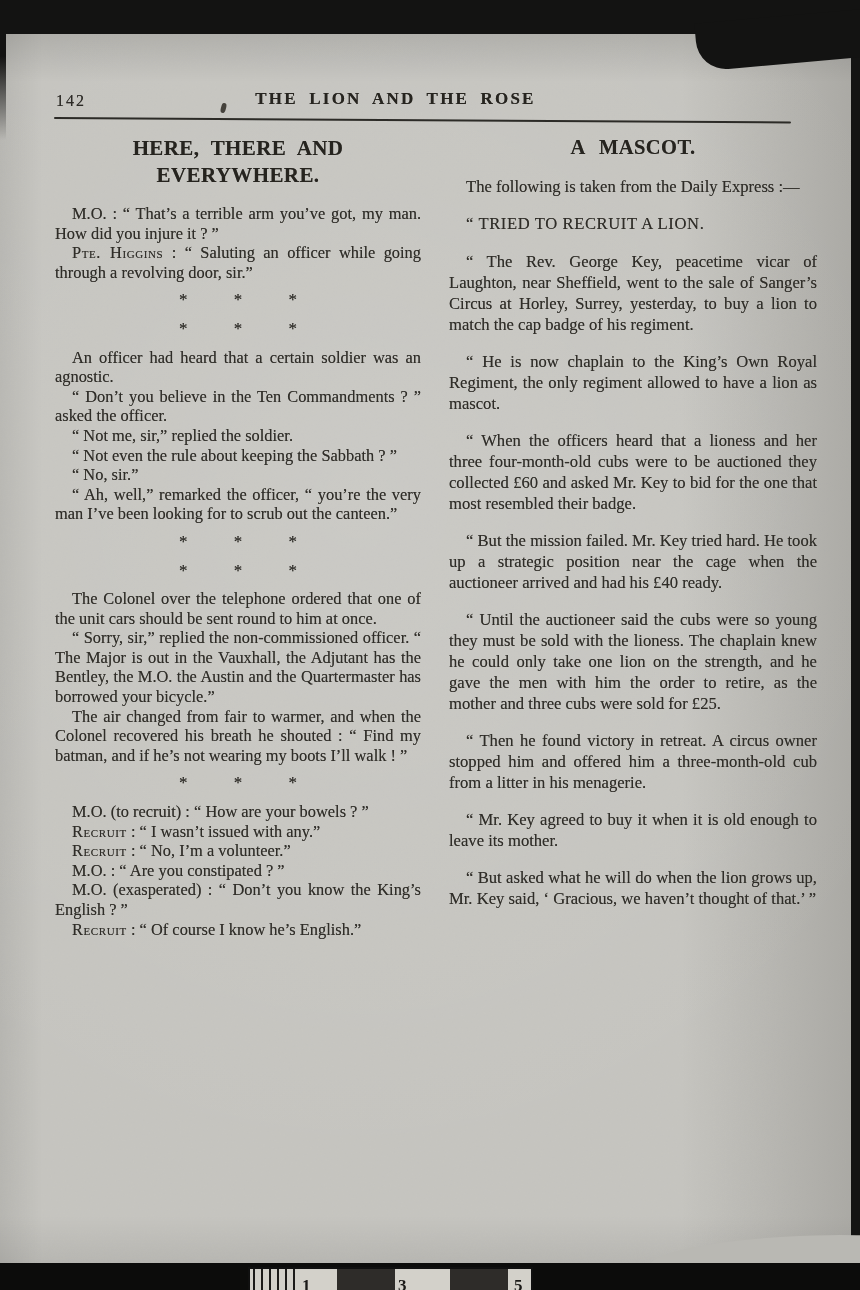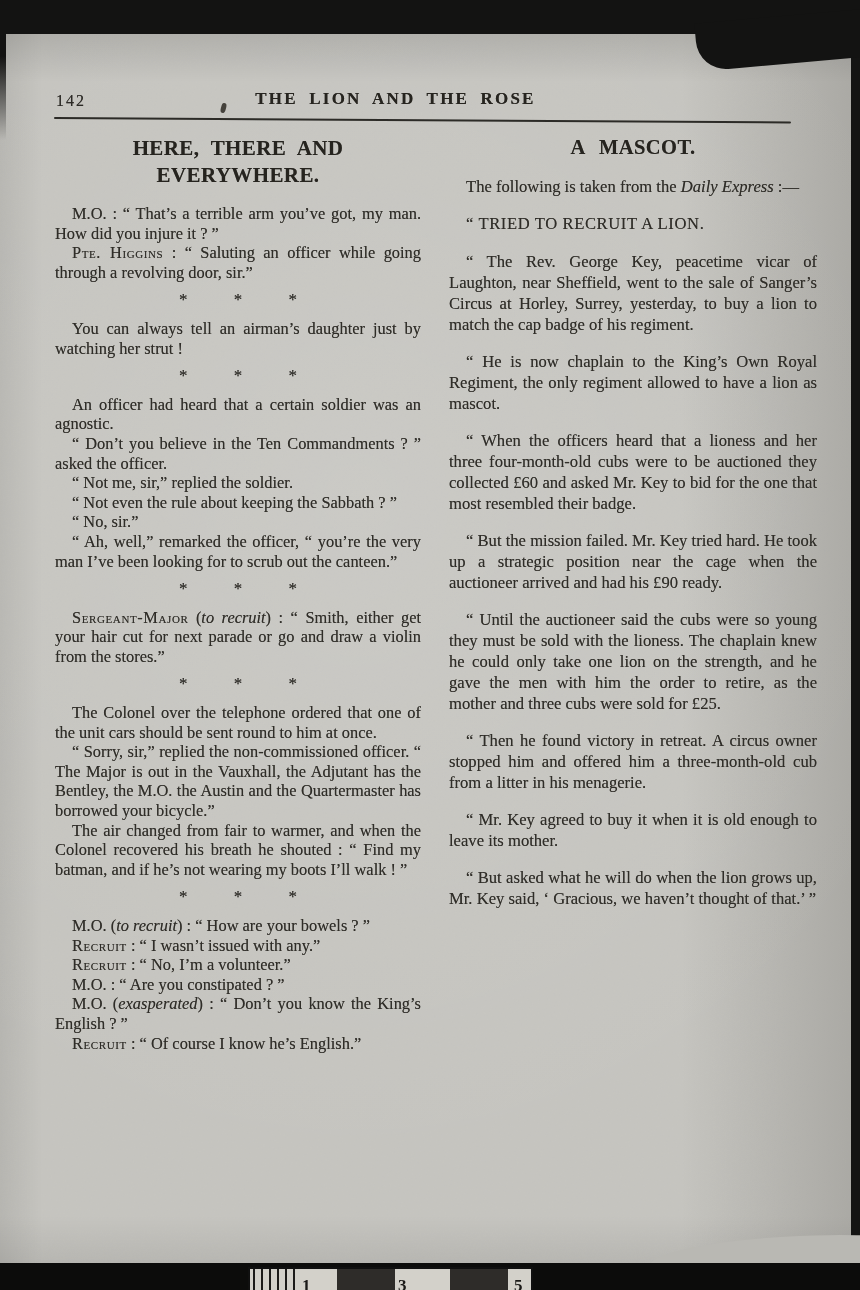--- a/index.html
+++ b/index.html
@@ -39,21 +39,21 @@
   .col-left{left:55px;width:366px;font-size:16.4px;line-height:19.6px;}
   .col-right{left:449px;width:368px;font-size:16.6px;line-height:21px;}
   .colhead{ text-align:center;font-weight:bold;color:#26241f;}
   .col-left .colhead{font-size:21px;line-height:27px;margin-bottom:15px;word-spacing:6px;letter-spacing:.4px;}
   .col-right .colhead{font-size:20.5px;line-height:24px;margin-bottom:17px;word-spacing:9px;letter-spacing:.4px;}
   p.para{margin:0;text-align:justify;text-indent:17px;}
   .col-right p.para{margin:0 0 16px 0;}
   .col-right p.subhead{margin:4px 0 17px 0;letter-spacing:.6px;}
   .stars{text-align:center;margin:8px 0 9px 0;font-size:17px;word-spacing:42px;color:#2b2925;text-indent:0;}
   .sc{font-variant:small-caps;letter-spacing:.6px;}
-  .it{font-style:italic;}
+  .it{}
   
   .ruler{position:absolute;left:248px;top:4px;width:285px;height:30px;display:flex;
          border:2px solid #101010;border-bottom:none;box-sizing:border-box;background:#d3d1ca;}
   .seg{height:100%;position:relative;}
   .seg.light{background:#d3d1ca;}
   .seg.dark{background:#2e2c29;}
   .seg .ticks{position:absolute;left:3px;top:0;width:46px;height:100%;
         background:repeating-linear-gradient(90deg,#1c1b19 0 2.5px,rgba(0,0,0,0) 2.5px 8px);}
   .scale-num{position:absolute;top:7px;font-size:17px;font-weight:bold;color:#1b1a18;
              font-family:"Liberation Serif",serif;}
@@ -80,30 +80,28 @@
 
     <div class="col col-left">
       <div class="colhead">
         <div>HERE, THERE AND</div>
         <div>EVERYWHERE.</div>
       </div>
       <div id="left-blocks">
           <p class="para"><span>M.O. : “ That’s a terrible arm you’ve got, my man.  How did you injure it ? ”</span></p>
           <p class="para"><span class="sc">Pte. Higgins</span><span> : “ Saluting an officer while going through a revolving door, sir.”</span></p>
           <div class="stars">* * *</div>
-          <p class="para"><span>You can always tell an airman’s daughter just by watching her strut !</span></p>
           <div class="stars">* * *</div>
           <p class="para"><span>An officer had heard that a certain soldier was an agnostic.</span></p>
           <p class="para"><span>“ Don’t you believe in the Ten Commandments ? ” asked the officer.</span></p>
           <p class="para"><span>“ Not me, sir,” replied the soldier.</span></p>
           <p class="para"><span>“ Not even the rule about keeping the Sabbath ? ”</span></p>
           <p class="para"><span>“ No, sir.”</span></p>
           <p class="para"><span>“ Ah, well,” remarked the officer, “ you’re the very man I’ve been looking for to scrub out the canteen.”</span></p>
           <div class="stars">* * *</div>
-          <p class="para"><span class="sc">Sergeant-Major</span><span> (</span><span class="it">to recruit</span><span>) : “ Smith, either get your hair cut for next parade or go and draw a violin from the stores.”</span></p>
           <div class="stars">* * *</div>
           <p class="para"><span>The Colonel over the telephone ordered that one of the unit cars should be sent round to him at once.</span></p>
           <p class="para"><span>“ Sorry, sir,” replied the non-commissioned officer.  “ The Major is out in the Vauxhall, the Adjutant has the Bentley, the M.O. the Austin and the Quartermaster has borrowed your bicycle.”</span></p>
           <p class="para"><span>The air changed from fair to warmer, and when the Colonel recovered his breath he shouted : “ Find my batman, and if he’s not wearing my boots I’ll walk ! ”</span></p>
           <div class="stars">* * *</div>
           <p class="para"><span>M.O. (</span><span class="it">to recruit</span><span>) : “ How are your bowels ? ”</span></p>
           <p class="para"><span class="sc">Recruit</span><span> : “ I wasn’t issued with any.”</span></p>
           <p class="para"><span class="sc">Recruit</span><span> : “ No, I’m a volunteer.”</span></p>
           <p class="para"><span>M.O. : “ Are you constipated ? ”</span></p>
           <p class="para"><span>M.O. (</span><span class="it">exasperated</span><span>) : “ Don’t you know the King’s English ? ”</span></p>
@@ -112,21 +110,21 @@
     </div>
 
     <div class="col col-right">
       <div class="colhead">A MASCOT.</div>
       <div id="right-paras">
           <p class="para"><span>The following is taken from the </span><span class="it">Daily Express</span><span> :—</span></p>
           <p class="para subhead"><span>“ TRIED TO RECRUIT A LION.</span></p>
           <p class="para"><span>“ The Rev. George Key, peacetime vicar of Laughton, near Sheffield, went to the sale of Sanger’s Circus at Horley, Surrey, yesterday, to buy a lion to match the cap badge of his regiment.</span></p>
           <p class="para"><span>“ He is now chaplain to the King’s Own Royal Regiment, the only regiment allowed to have a lion as mascot.</span></p>
           <p class="para"><span>“ When the officers heard that a lioness and her three four-month-old cubs were to be auctioned they collected £60 and asked Mr. Key to bid for the one that most resembled their badge.</span></p>
-          <p class="para"><span>“ But the mission failed.  Mr. Key tried hard.  He took up a strategic position near the cage when the auctioneer arrived and had his £90 ready.</span></p>
+          <p class="para"><span>“ But the mission failed.  Mr. Key tried hard.  He took up a strategic position near the cage when the auctioneer arrived and had his £40 ready.</span></p>
           <p class="para"><span>“ Until the auctioneer said the cubs were so young they must be sold with the lioness.  The chaplain knew he could only take one lion on the strength, and he gave the men with him the order to retire, as the mother and three cubs were sold for £25.</span></p>
           <p class="para"><span>“ Then he found victory in retreat.  A circus owner stopped him and offered him a three-month-old cub from a litter in his menagerie.</span></p>
           <p class="para"><span>“ Mr. Key agreed to buy it when it is old enough to leave its mother.</span></p>
           <p class="para"><span>“ But asked what he will do when the lion grows up, Mr. Key said, ‘ Gracious, we haven’t thought of that.’ ”</span></p>
         </div>
     </div>
   </div>
 
   <div class="band-top"></div>
   <div class="wedge-tr"></div>

